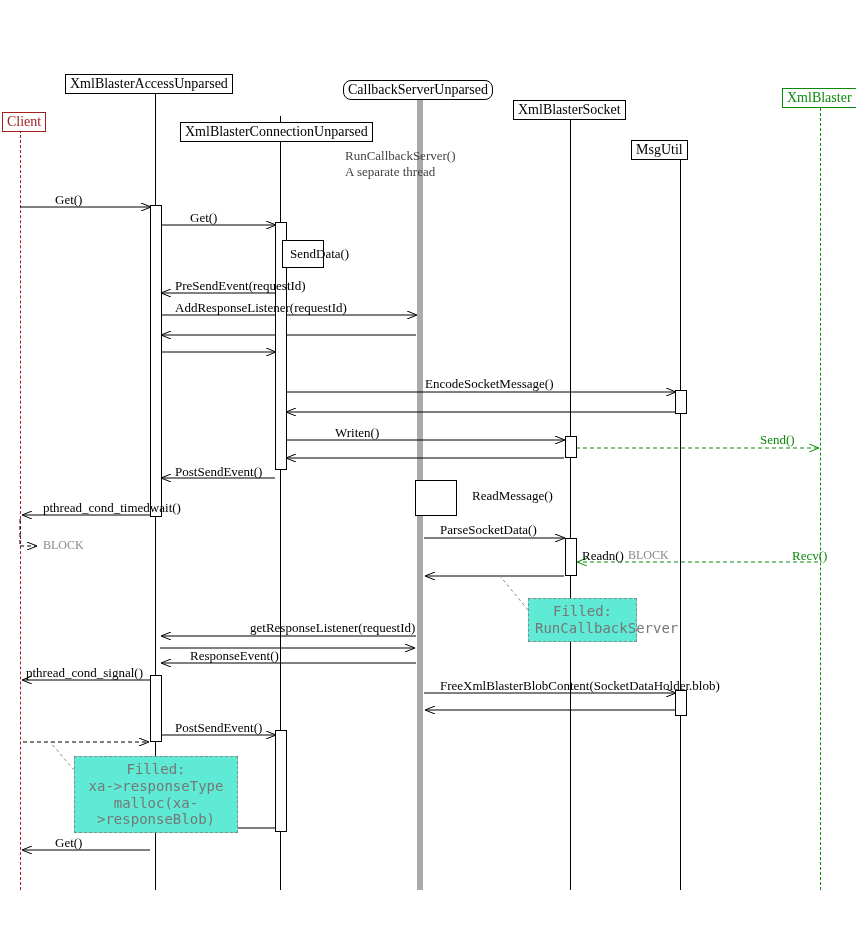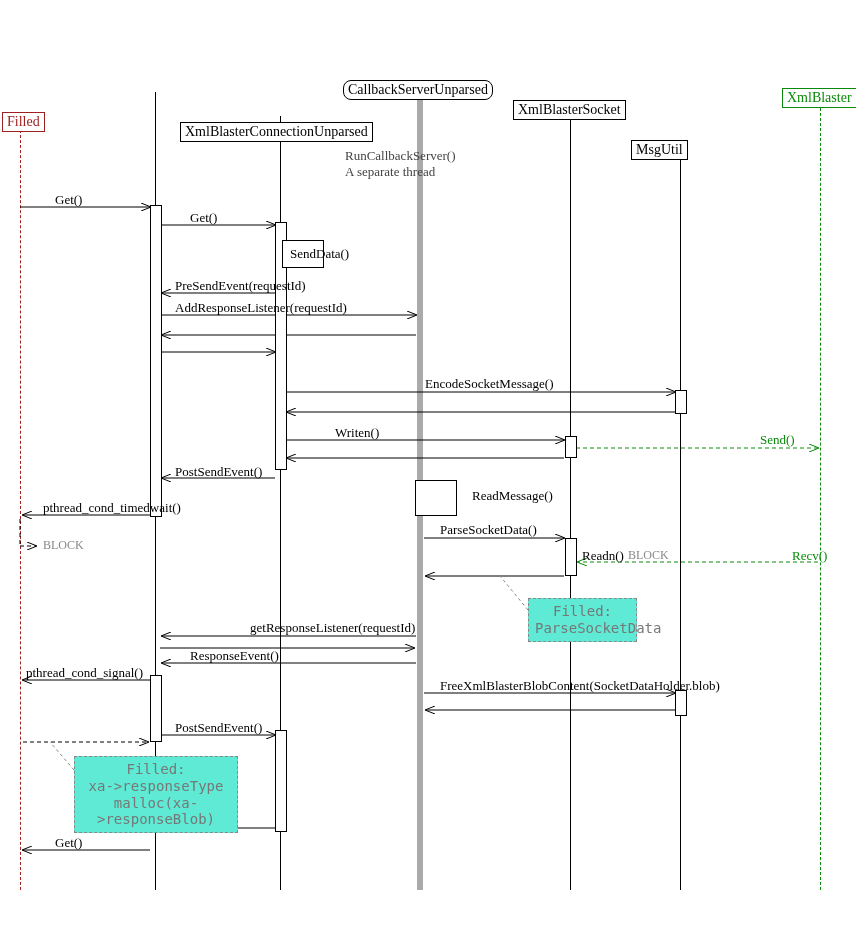--- a/index.html
+++ b/index.html
@@ -110,21 +110,22 @@
 
 
   <div class="lifeline dashed client" style="left:20px; top:130px; height:760px;"></div>
   <div class="lifeline solid" style="left:155px; top:92px; height:798px;"></div>
   <div class="lifeline solid" style="left:280px; top:116px; height:774px;"></div>
   <div class="lifeline thick" style="left:420px; top:100px; height:790px;"></div>
   <div class="lifeline solid" style="left:570px; top:120px; height:770px;"></div>
   <div class="lifeline solid" style="left:680px; top:160px; height:730px;"></div>
   <div class="lifeline dashed server" style="left:820px; top:108px; height:782px;"></div>
 
-  <div class="part-box client" style="left:2px; top:112px;">Filled</div>
+  <div class="part-box client" style="left:2px; top:112px;">Client</div>
+  <div class="part-box" style="left:65px; top:74px;">XmlBlasterAccessUnparsed</div>
   <div class="part-box" style="left:180px; top:98px;margin-top:24px;">XmlBlasterConnectionUnparsed</div>
   <div class="part-box" style="left:343px; top:80px;border-radius:8px;">CallbackServerUnparsed</div>
   <div class="part-box" style="left:513px; top:100px;">XmlBlasterSocket</div>
   <div class="part-box" style="left:631px; top:140px;text-align:center;">MsgUtil</div>
   <div class="part-box server" style="left:782px; top:88px;">XmlBlaster</div>
 
   <div class="activation" style="left:150px; top:205px; height:310px;"></div>
   <div class="activation" style="left:150px; top:675px; height:65px;"></div>
 
   <div class="activation" style="left:275px; top:222px; height:246px;"></div>
@@ -165,21 +166,21 @@
   <div class="msg-label" style="left:250px; top:620px;">getResponseListener(requestId)</div>
   <div class="msg-label" style="left:190px; top:648px;">ResponseEvent()</div>
   <div class="msg-label" style="left:26px; top:665px;">pthread_cond_signal()</div>
   <div class="msg-label" style="left:440px; top:678px;">FreeXmlBlasterBlobContent(SocketDataHolder.blob)</div>
   <div class="msg-label" style="left:175px; top:720px;">PostSendEvent()</div>
   <div class="msg-label" style="left:200px; top:812px;">Get()</div>
   <div class="msg-label" style="left:55px; top:835px;">Get()</div>
 
   <div class="note-box" style="left:528px; top:598px; width:95px;">
     <div>Filled:</div>
-    <div>ParseSocketData</div>
+    <div>RunCallbackServer</div>
   </div>
   <div class="note-box" style="left:74px; top:756px; width:150px;">
     <div>Filled:</div>
     <div>xa-&gt;responseType</div>
     <div>malloc(xa-&gt;responseBlob)</div>
   </div>
 
   <svg class="arrows">
     <defs>
       <marker id="arr" markerWidth="10" markerHeight="8" refX="9" refY="4" orient="auto">

